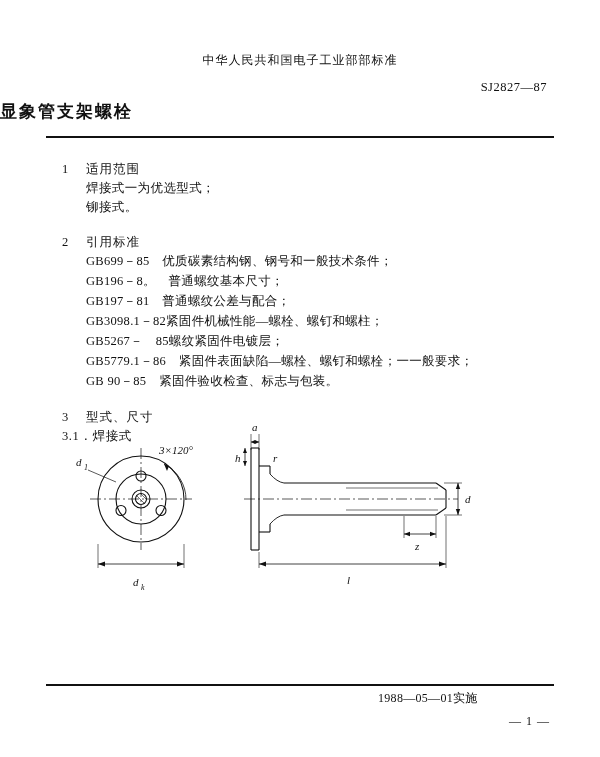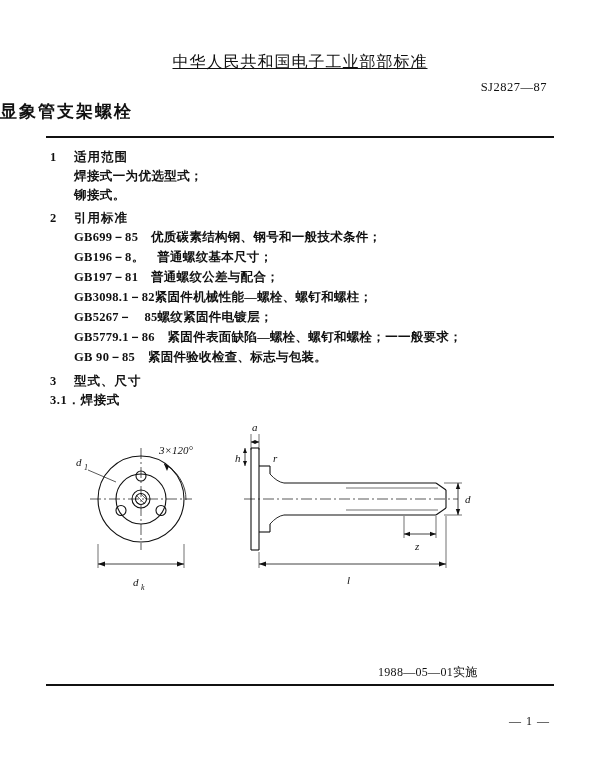--- a/index.html
+++ b/index.html
@@ -20,24 +20,23 @@
     left: 0; top: 0;
     width: 600px; height: 757px;
   }
 
   
   .hdr-title {
     position: absolute;
     left: 0; top: 52px;
     width: 600px;
     text-align: center;
-    font-size: 16px;
+    font-size: 12px;
     letter-spacing: 1px;
     font-family: "Liberation Serif", serif;
-    text-decoration: underline;
   }
   .hdr-code {
     position: absolute;
     right: 53px; top: 80px;
     font-size: 12.5px;
     letter-spacing: 0.5px;
   }
   .doc-title {
     position: absolute;
     left: 0; top: 100px;
@@ -63,23 +62,22 @@
   
   .body {
     position: absolute;
     left: 46px; top: 144px;
     width: 508px;
     font-size: 12.5px;
     line-height: 19px;
   }
   .sec {
     position: relative;
-    margin: 4px;
+    margin: 16px;
     padding: 0;
-    font-weight: bold;
   }
   .sec-row {
     display: block;
     white-space: nowrap;
     height: 19px;
   }
   .sec-num {
     display: inline-block;
     width: 24px;
     text-align: left;
@@ -119,21 +117,21 @@
 
   
   .foot-left {
     position: absolute;
     left: 46px; top: 690px;
     font-size: 12px;
     letter-spacing: 0.3px;
   }
   .foot-right {
     position: absolute;
-    left: 378px; top: 664px;
+    left: 378px; top: 690px;
     font-size: 12px;
     letter-spacing: 0.3px;
   }
   .pageno {
     position: absolute;
     right: 50px; top: 714px;
     font-size: 12px;
     letter-spacing: 1px;
   }
 </style>

